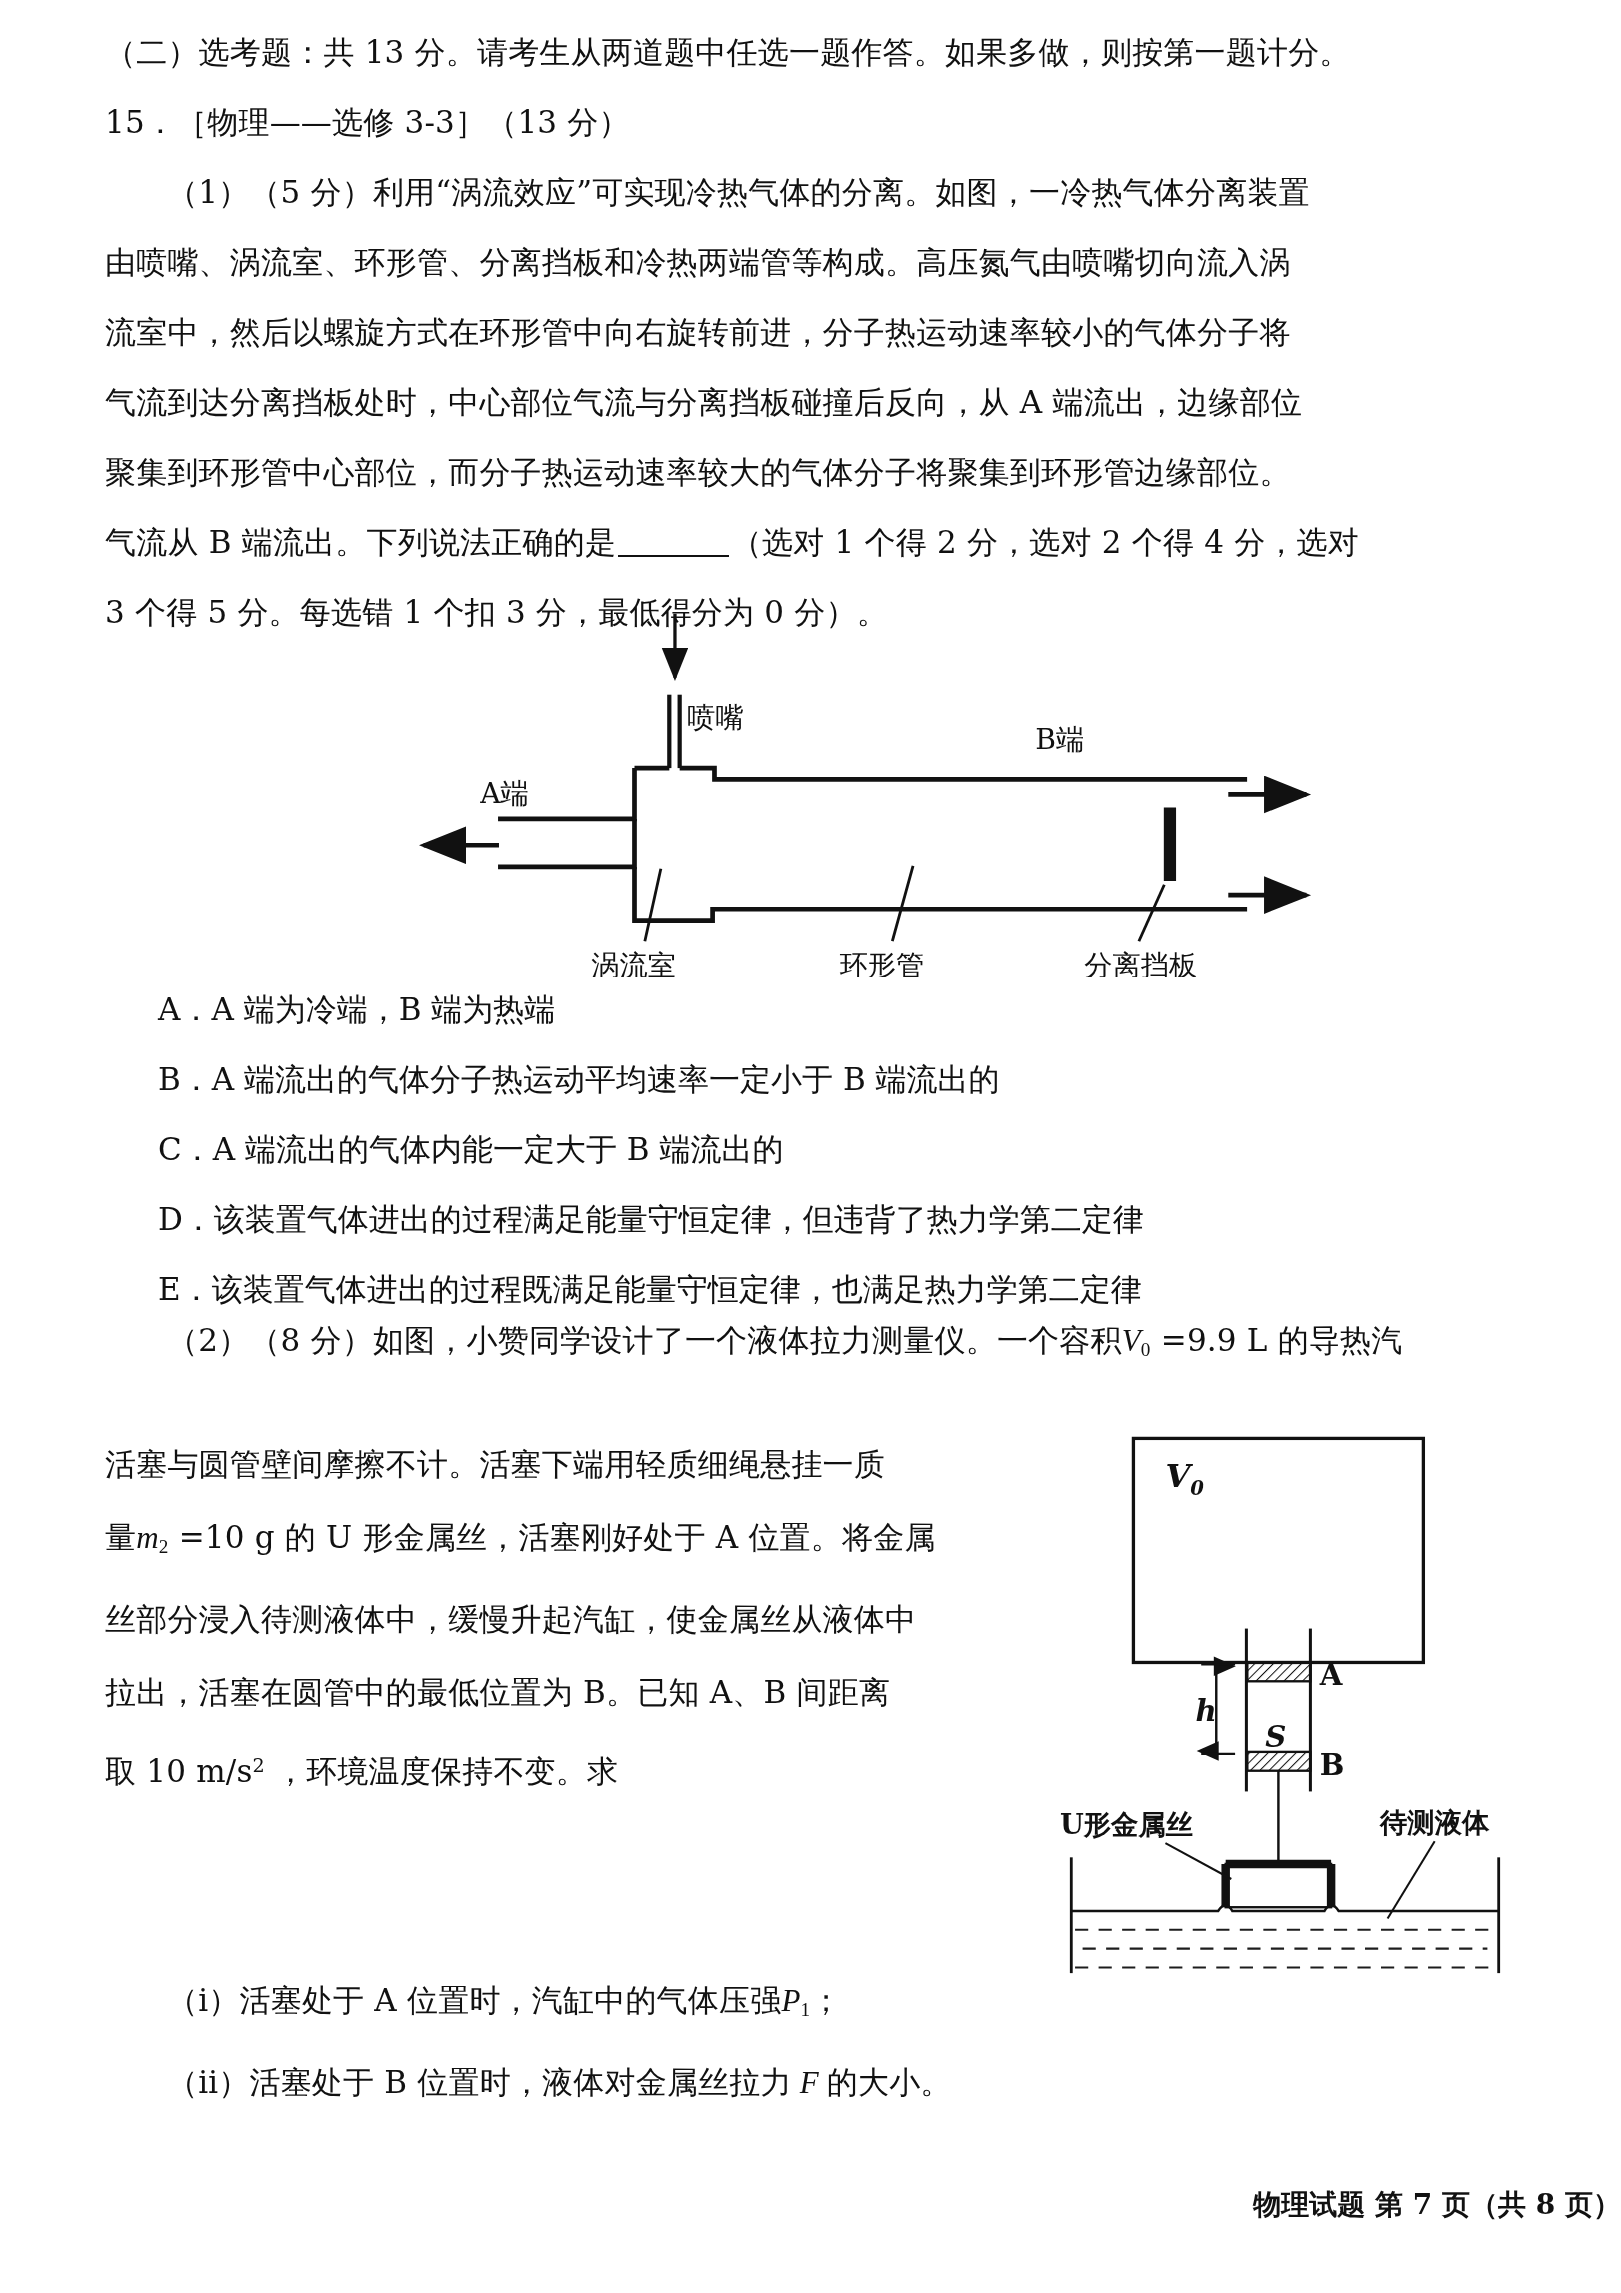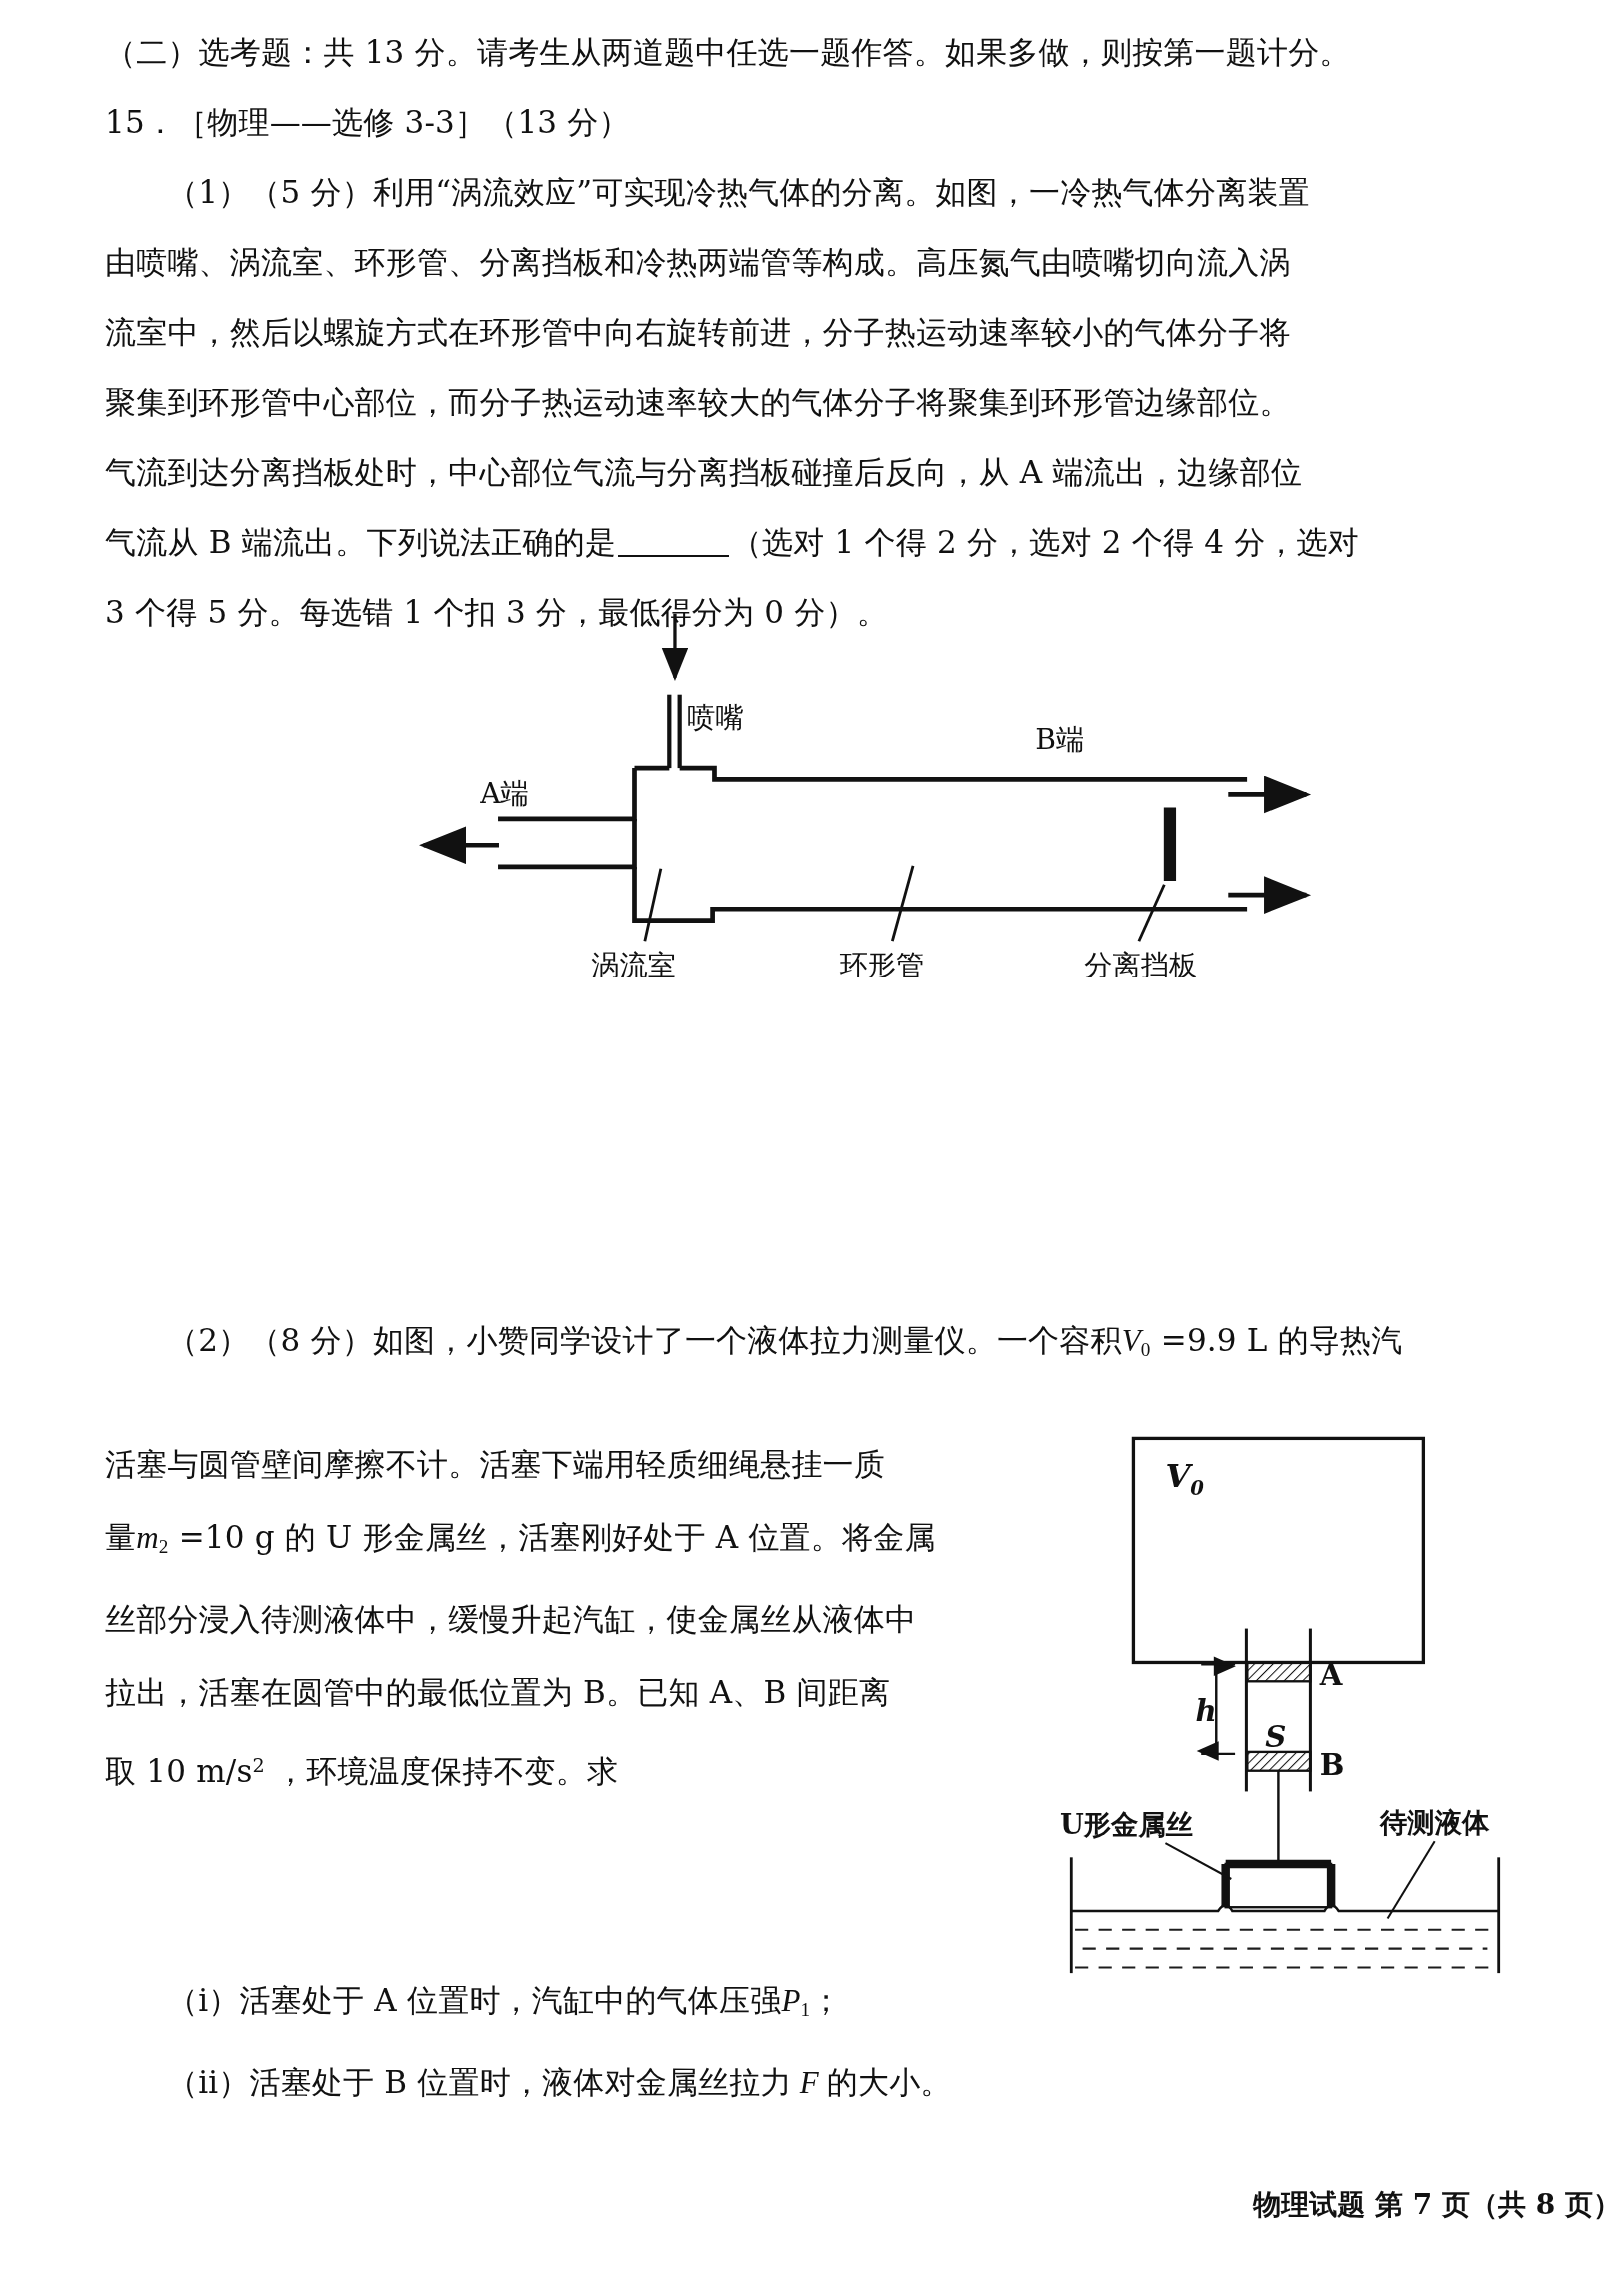--- a/index.html
+++ b/index.html
@@ -106,22 +106,22 @@
 
   <div class="content">
 
     <div class="line zh">（二）选考题：共 13 分。请考生从两道题中任选一题作答。如果多做，则按第一题计分。</div>
 
     <div class="line zh">15．［物理——选修 3-3］（13 分）</div>
 
     <div class="line zh indent2">（1）（5 分）利用“涡流效应”可实现冷热气体的分离。如图，一冷热气体分离装置</div>
     <div class="line zh">由喷嘴、涡流室、环形管、分离挡板和冷热两端管等构成。高压氮气由喷嘴切向流入涡</div>
     <div class="line zh">流室中，然后以螺旋方式在环形管中向右旋转前进，分子热运动速率较小的气体分子将</div>
+    <div class="line zh">气流到达分离挡板处时，中心部位气流与分离挡板碰撞后反向，从 A 端流出，边缘部位</div>
     <div class="line zh">聚集到环形管中心部位，而分子热运动速率较大的气体分子将聚集到环形管边缘部位。</div>
-    <div class="line zh">气流到达分离挡板处时，中心部位气流与分离挡板碰撞后反向，从 A 端流出，边缘部位</div>
 
     <div class="line zh">
       <span>气流从 B 端流出。下列说法正确的是</span><span class="blank-ul"></span><span>（选对 1 个得 2 分，选对 2 个得 4 分，选对</span>
     </div>
 
     <div class="line zh">3 个得 5 分。每选错 1 个扣 3 分，最低得分为 0 分）。</div>
   </div>
 
   <div id="fig-vortex">
     <svg width="1064" height="367" viewBox="0 0 1130 390" xmlns="http://www.w3.org/2000/svg">
@@ -160,20 +160,27 @@
         <text x="460" y="124">喷嘴</text>
         <text x="240" y="205">A端</text>
         <text x="830" y="148">B端</text>
         <text x="358" y="388">涡流室</text>
         <text x="622" y="388">环形管</text>
         <text x="882" y="388">分离挡板</text>
       </g>
     </svg>
   </div>
 
+  <div style="position:absolute; left:105px; top:974px; width:1431px;">
+    <div class="opt zh">A．A 端为冷端，B 端为热端</div>
+    <div class="opt zh">B．A 端流出的气体分子热运动平均速率一定小于 B 端流出的</div>
+    <div class="opt zh">C．A 端流出的气体内能一定大于 B 端流出的</div>
+    <div class="opt zh">D．该装置气体进出的过程满足能量守恒定律，但违背了热力学第二定律</div>
+    <div class="opt zh">E．该装置气体进出的过程既满足能量守恒定律，也满足热力学第二定律</div>
+  </div>
 
   <div style="position:absolute; left:105px; top:1305px; width:1469px;">
     <div class="line zh indent2">
       <span>（2）（8 分）如图，小赞同学设计了一个液体拉力测量仪。一个容积</span><span class="math">V<sub>0</sub></span><span> =9.9 L </span><span>的导热汽</span>
     </div>
   </div>
 
   <div class="para-left">
     <div class="line zh">活塞与圆管壁间摩擦不计。活塞下端用轻质细绳悬挂一质</div>
     <div class="line zh">

